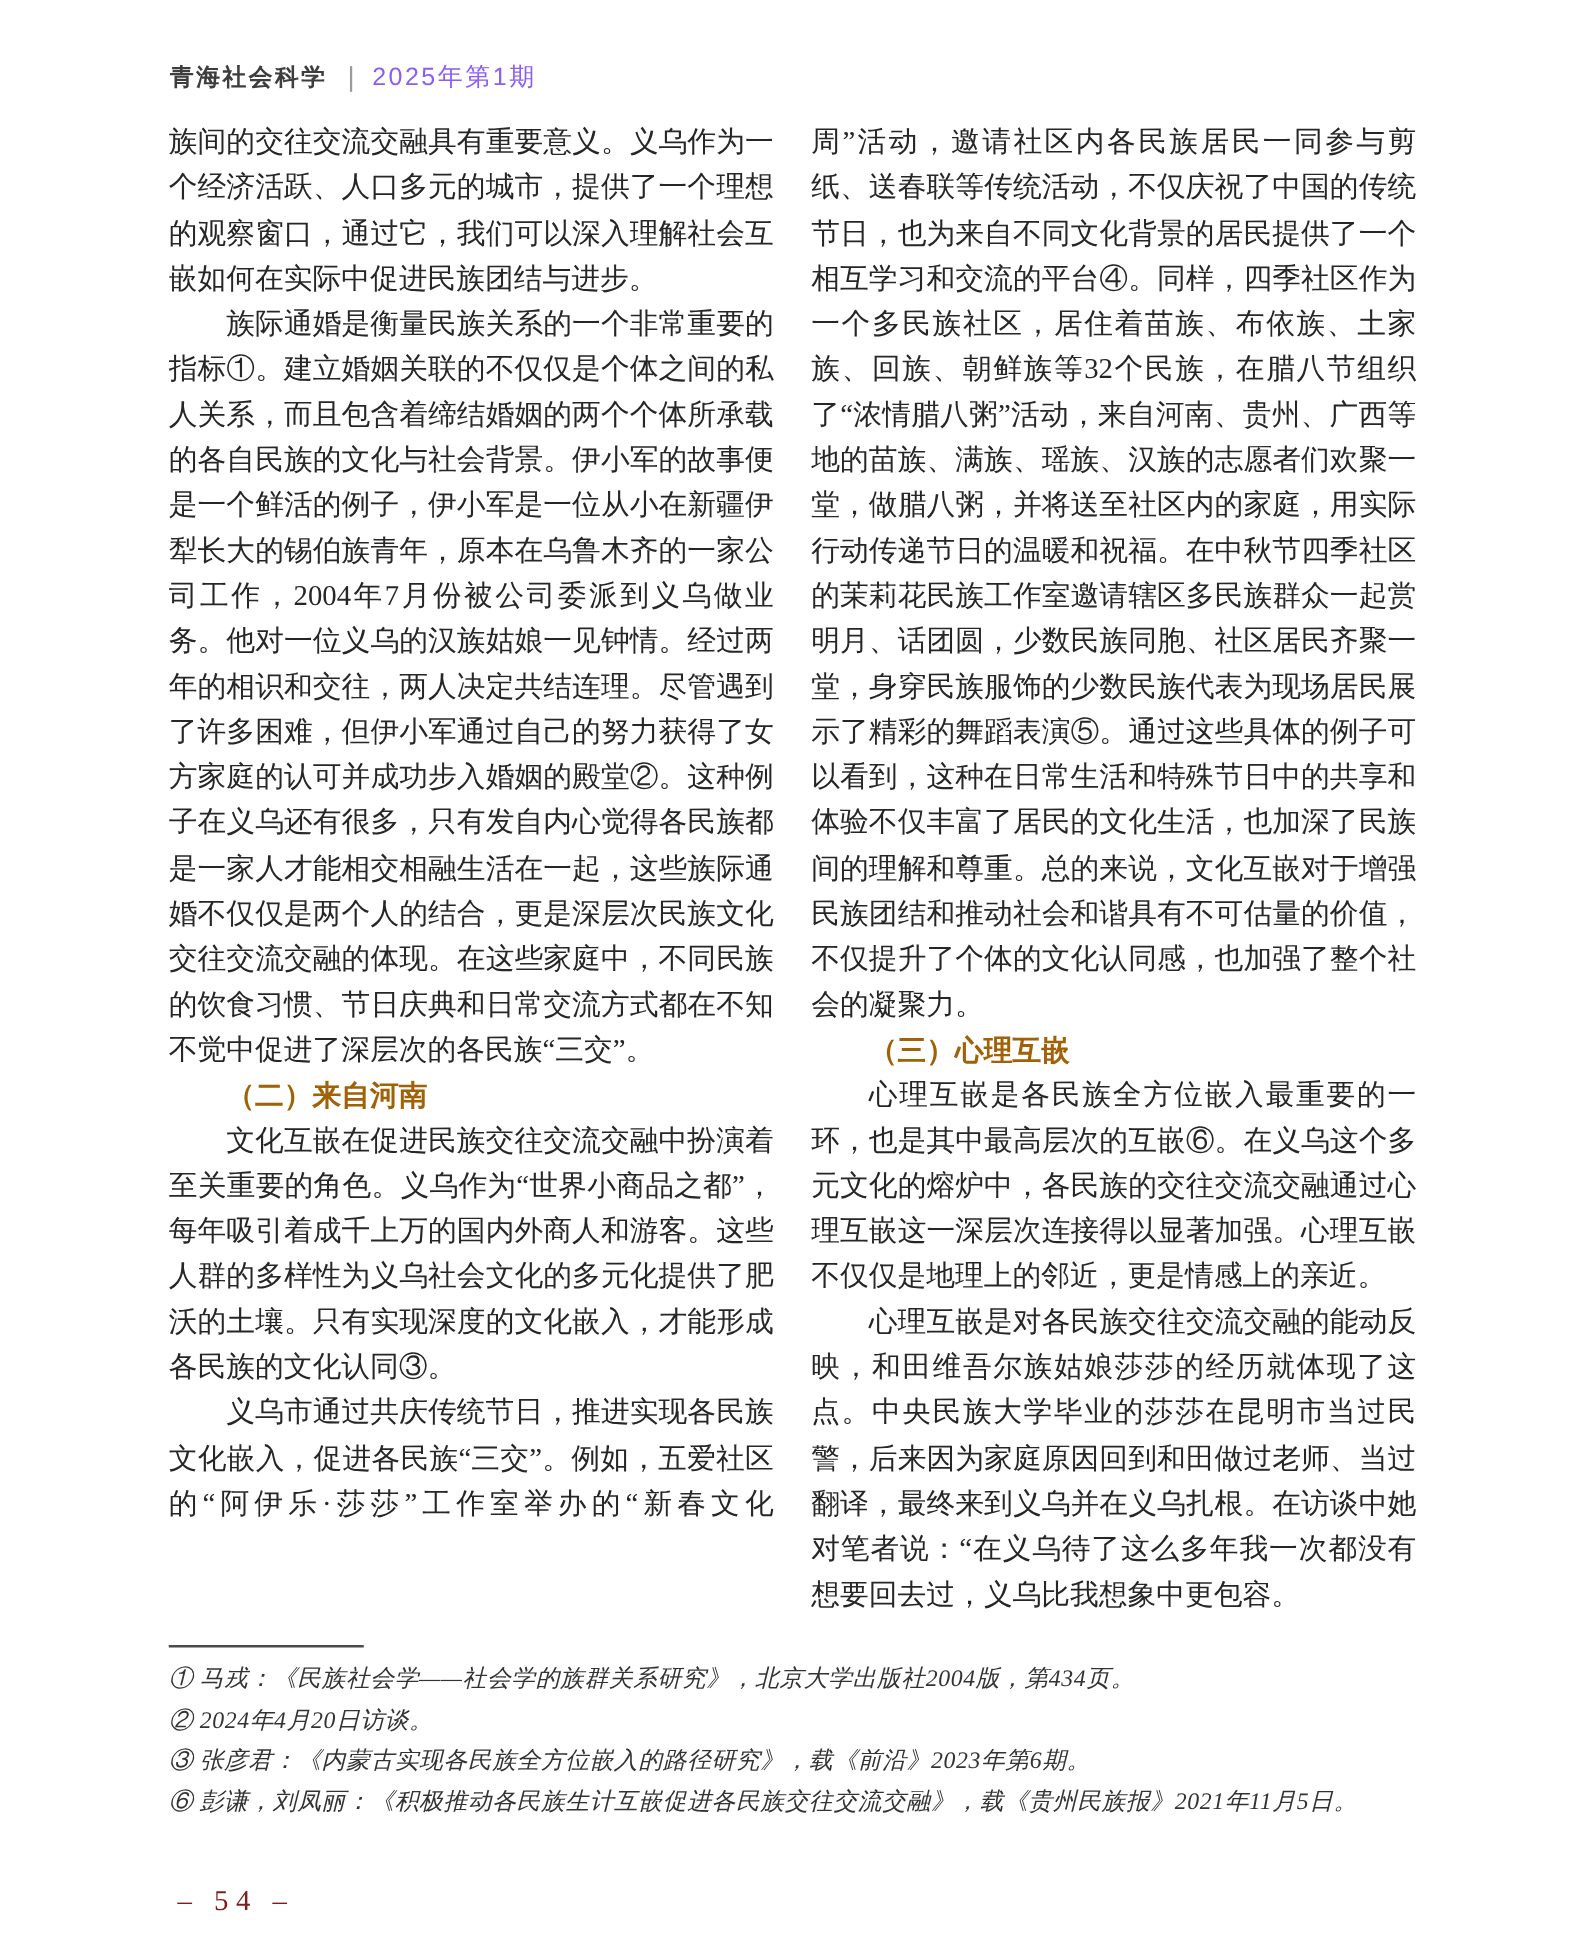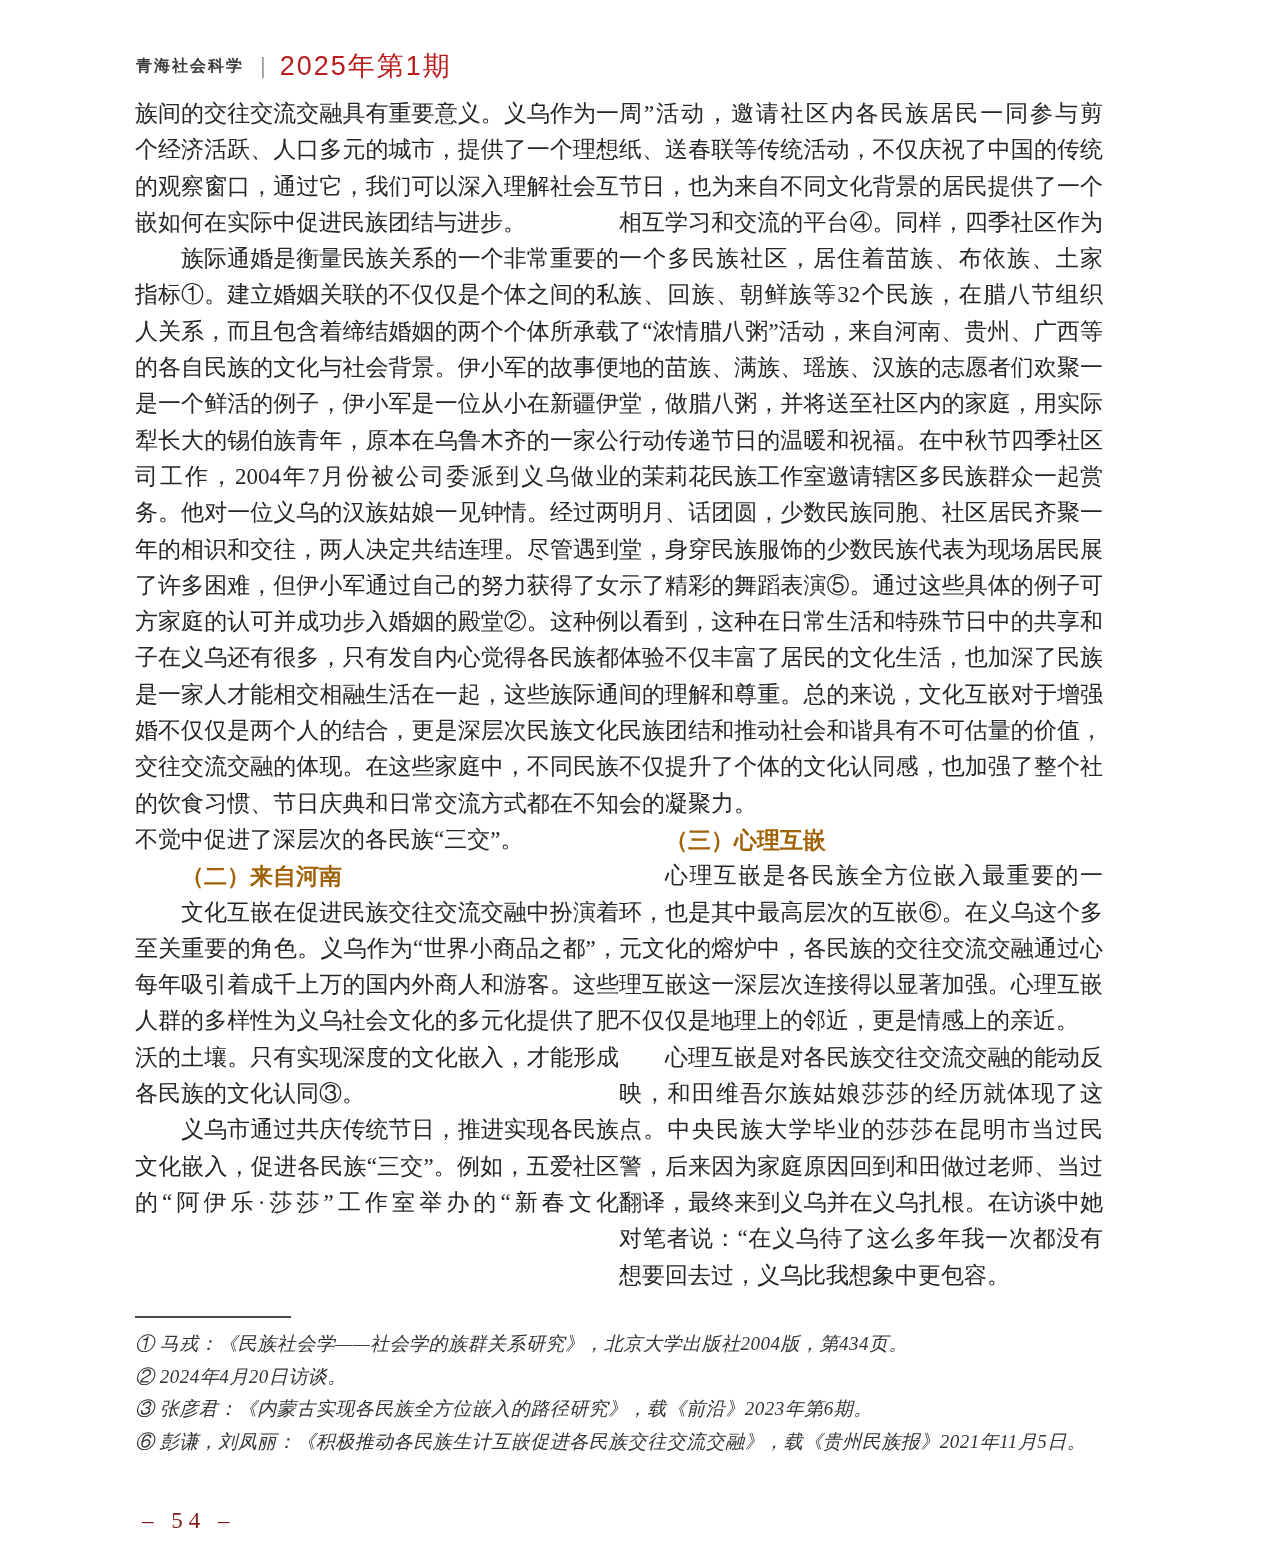--- a/index.html
+++ b/index.html
@@ -16,45 +16,46 @@
   
   .running-header {
     position: absolute;
     top: 48px;
     left: 136px;
     display: flex;
     align-items: center;
     font-family: "Liberation Sans", "DejaVu Sans", sans-serif;
   }
   .journal-title {
-    font-size: 16px;
+    font-size: 19px;
     font-weight: 700;
     color: #3d3d3d;
     letter-spacing: 2px;
     text-align: center;
   }
   .header-divider {
     color: #9a9a9a;
     font-size: 22px;
     font-weight: 400;
     margin: 0 14px 0 16px;
   }
   .issue-label {
-    font-size: 27px;
-    color: #b91c1c;
+    font-size: 20px;
+    color: #8b5cf6;
     letter-spacing: 2px;
   }
 
   
   .columns {
     position: absolute;
     top: 96px;
     left: 135px;
     width: 998px;
     display: flex;
+    gap: 30px;
   }
   .col {
     width: 484px;
     font-size: 23px;
     line-height: 36.3px;
     color: #262626;
     text-align: justify;
   }
   .col p {
     margin: 0;

